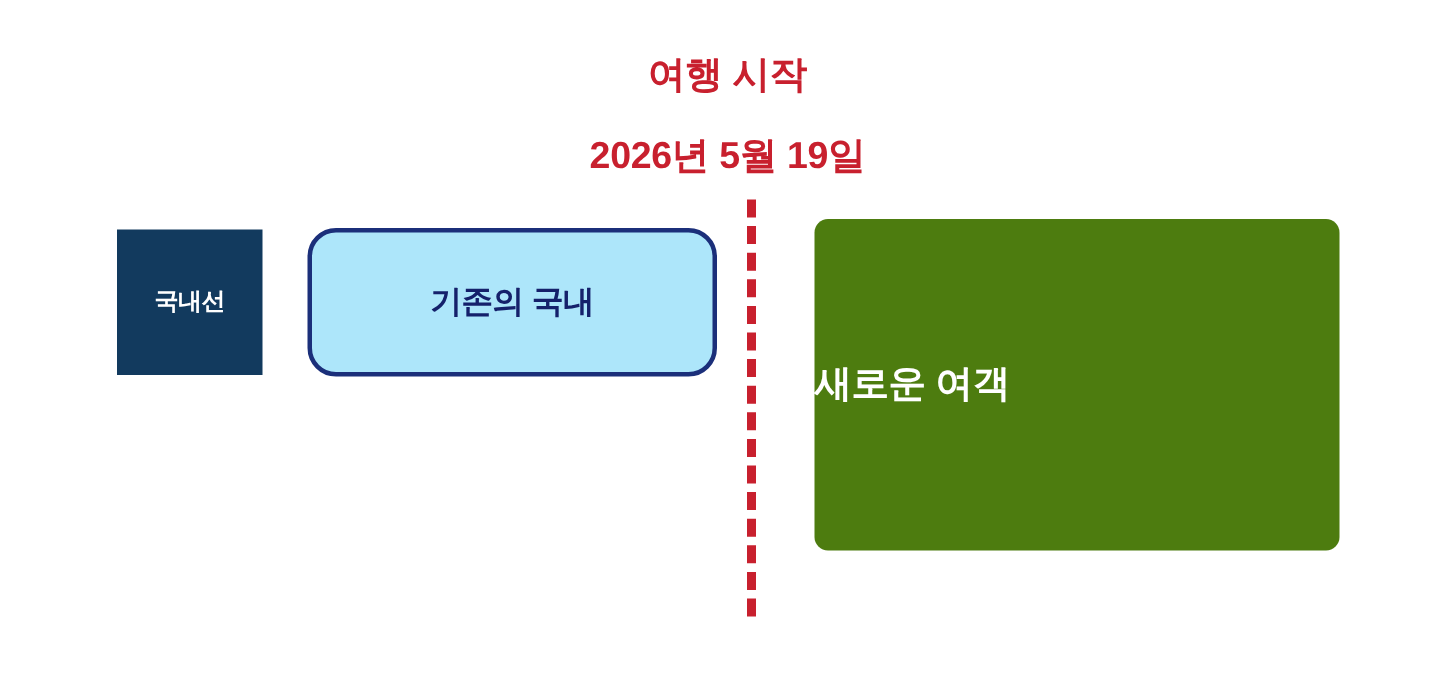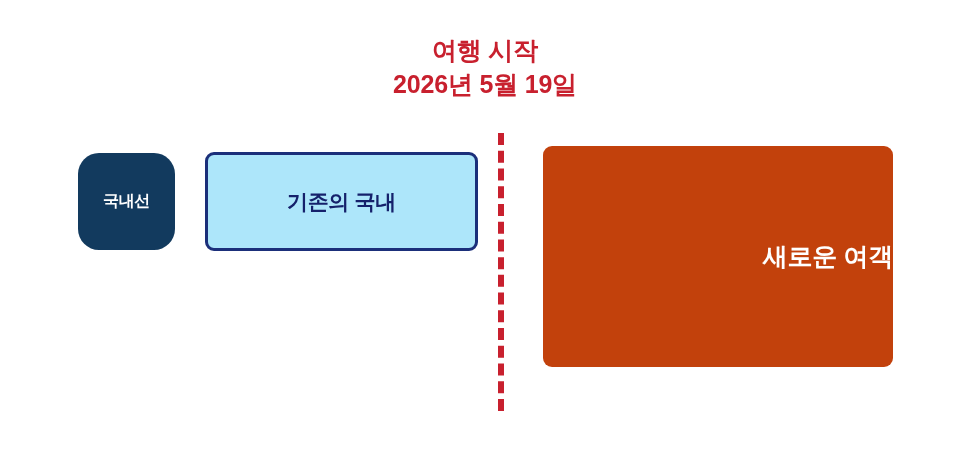--- a/index.html
+++ b/index.html
@@ -33,21 +33,21 @@
     font-weight: bold;
     letter-spacing: -0.2px;
   }
   .header .line1 {
     font-size: 25px;
     display: block;
   }
   .header .line2 {
     font-size: 25px;
     display: block;
-    margin-top: 2px;
+    margin-top: 22px;
   }
 
   
   .divider {
     position: absolute;
     left: 498px;
     top: 133px;
     width: 0px;
     height: 278px;
     border-left: 6px dashed #c8202e;
@@ -63,35 +63,34 @@
     display: flex;
     align-items: center;
     justify-content: center;
     letter-spacing: -0.3px;
   }
   .chip-domestic {
     left: 78px;
     top: 153px;
     width: 97px;
     height: 97px;
-    border-radius: 21px;
   }
   .chip-international {
     left: 78px;
     top: 276px;
     width: 97px;
     height: 92px;
   }
 
   
   .old-box {
     position: absolute;
     background: #ade6fa;
     border: 3px solid #1b2f7a;
-    border-radius: 9px;
+    border-radius: 19px;
     color: #15216b;
     font-size: 21px;
     font-weight: bold;
     display: flex;
     align-items: center;
     justify-content: center;
     text-align: center;
     line-height: 1.32;
     letter-spacing: -0.3px;
     box-sizing: border-box;
@@ -109,28 +108,28 @@
     height: 98px;
   }
 
   
   .new-box {
     position: absolute;
     left: 543px;
     top: 146px;
     width: 350px;
     height: 221px;
-    background: #c2410c;
+    background: #4d7c0f;
     border-radius: 9px;
     color: #ffffff;
     font-size: 25px;
     font-weight: bold;
     display: flex;
     align-items: center;
-    justify-content: flex-end;
+    justify-content: flex-start;
     text-align: center;
     line-height: 1.34;
     letter-spacing: -0.3px;
     box-sizing: border-box;
   }
 
   .nowrap-line { display: block; white-space: nowrap; }
 </style>
 </head>
 <body>

